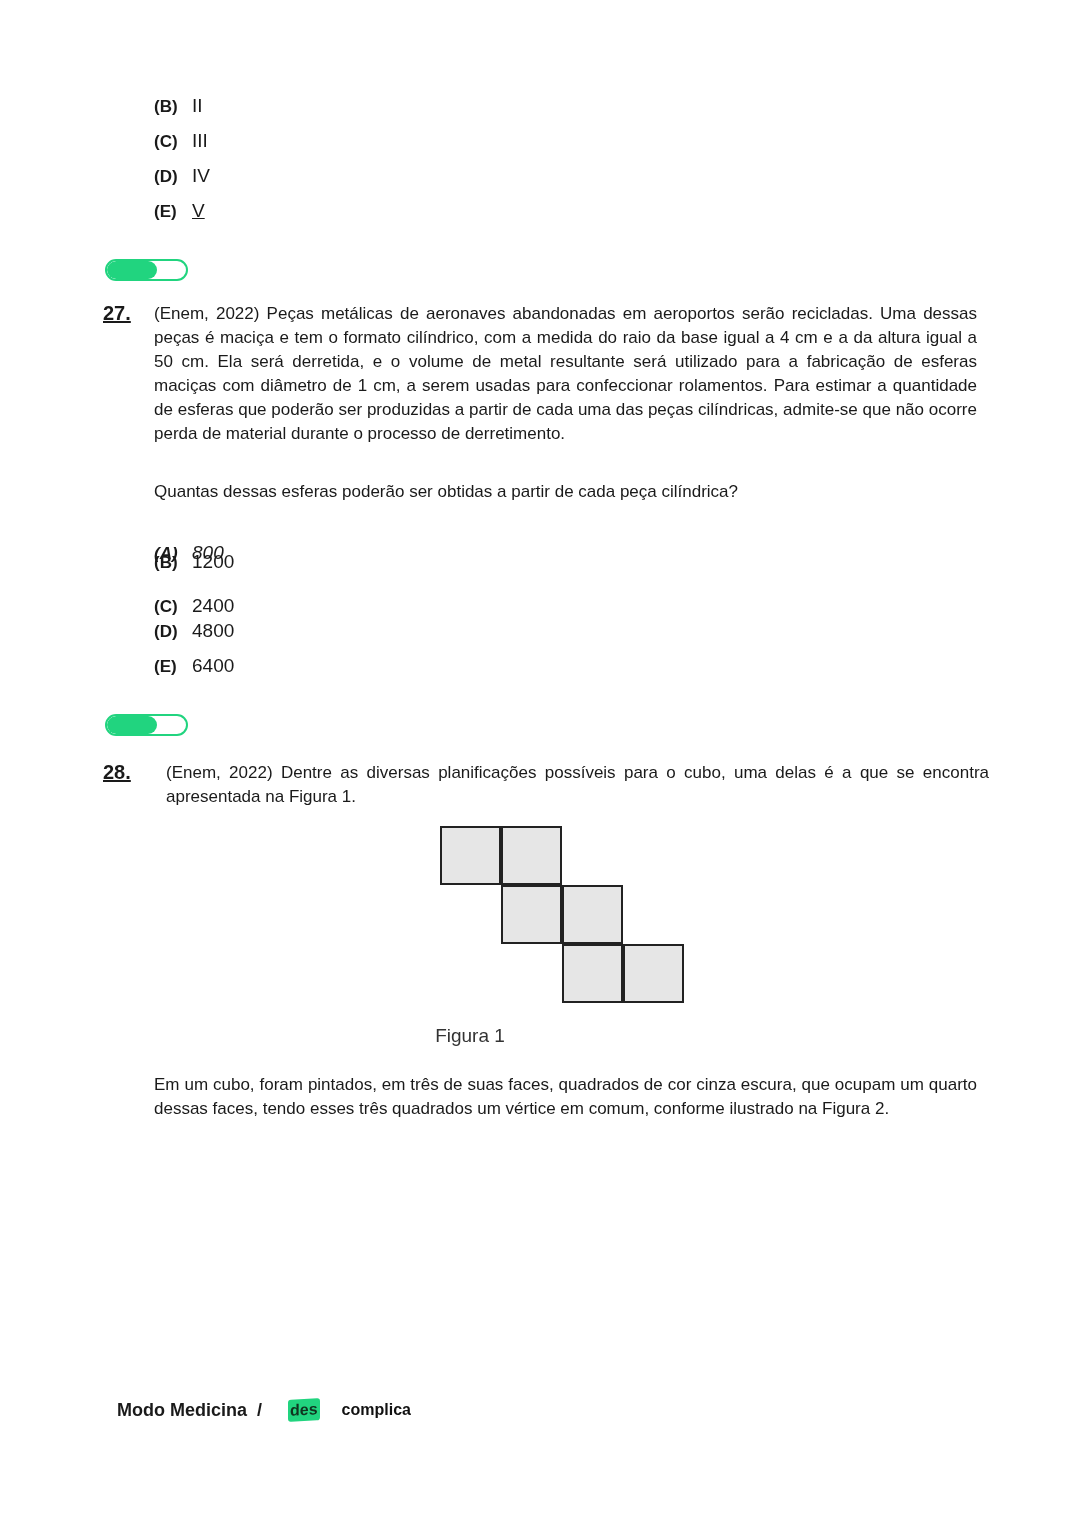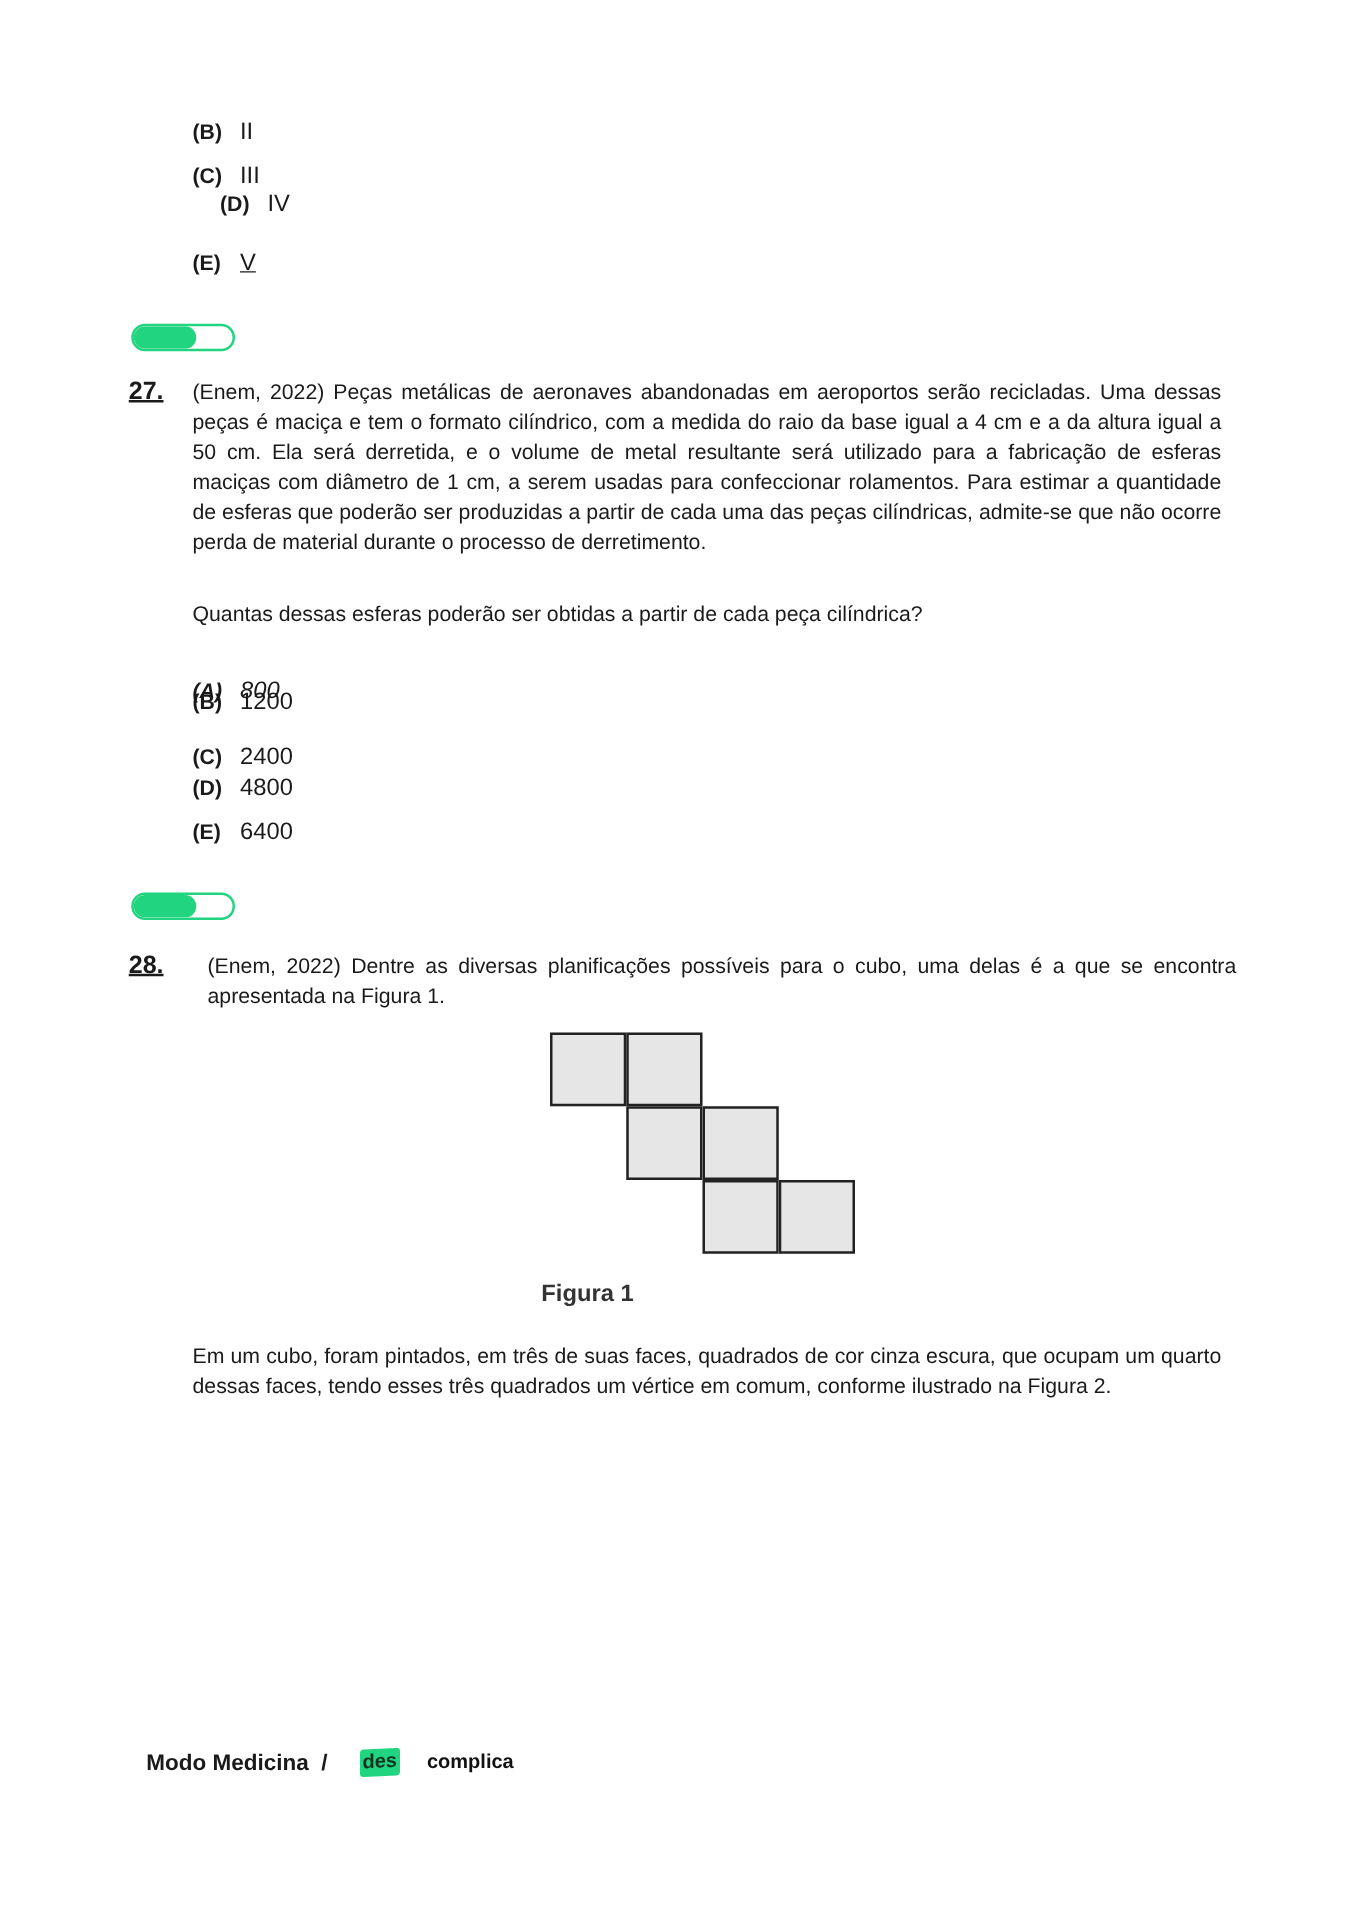--- a/index.html
+++ b/index.html
@@ -12,40 +12,40 @@
   .pill .fill { position: absolute; left: 0; top: 0; bottom: 0; width: 50px; background: #21d47f;
                 border-radius: 12px; }
   .qnum { position: absolute; left: 103px; font-weight: bold; font-size: 20px; line-height: 24px; text-decoration: underline; }
   .para { position: absolute; left: 154px; width: 823px; font-size: 17px; line-height: 24px;
           text-align: justify; }
   .para.last-left { text-align-last: left; }
   .fig { position: absolute; left: 440px; top: 826px; width: 247px; height: 180px; }
   .sq { position: absolute; width: 61px; height: 59px; background: #e6e6e6; border: 2px solid #222;
         box-sizing: border-box; }
   .fig-caption { position: absolute; left: 0; width: 940px; top: 1025px; text-align: center;
-                 font-weight: bold; font-size: 19px; color: #333; }
+                 font-weight: normal; font-size: 19px; color: #333; }
   .footer { position: absolute; left: 117px; top: 1399px; font-size: 18px; font-weight: bold;
             display: flex; align-items: center; }
   .footer .slash { margin-left: 10px; margin-right: 26px; }
   .logo { display: flex; align-items: center; font-size: 16px; font-weight: bold; }
   .logo .des { background: #21d47f; color: #10331f; padding: 2px 2px; border-radius: 3px;
                transform: skewY(-3deg); }
   .logo .complica { color: #111; margin-left: 1px; padding-left: 21px; }
 </style>
 </head>
 <body>
 
 <div>
   <div class="opt" style="top:94px;">
     <span class="letter">(B)</span><span>II</span>
   </div>
   <div class="opt" style="top:129px;">
     <span class="letter">(C)</span><span>III</span>
   </div>
-  <div class="opt" style="top:152px;margin-left:22px;">
+  <div class="opt" style="top:164px;">
     <span class="letter">(D)</span><span>IV</span>
   </div>
   <div class="opt" style="top:199px;text-decoration:underline;">
     <span class="letter">(E)</span><span>V</span>
   </div>
 </div>
 
 <div class="pill" style="top:259px;">
   <div class="fill"></div>
 </div>

